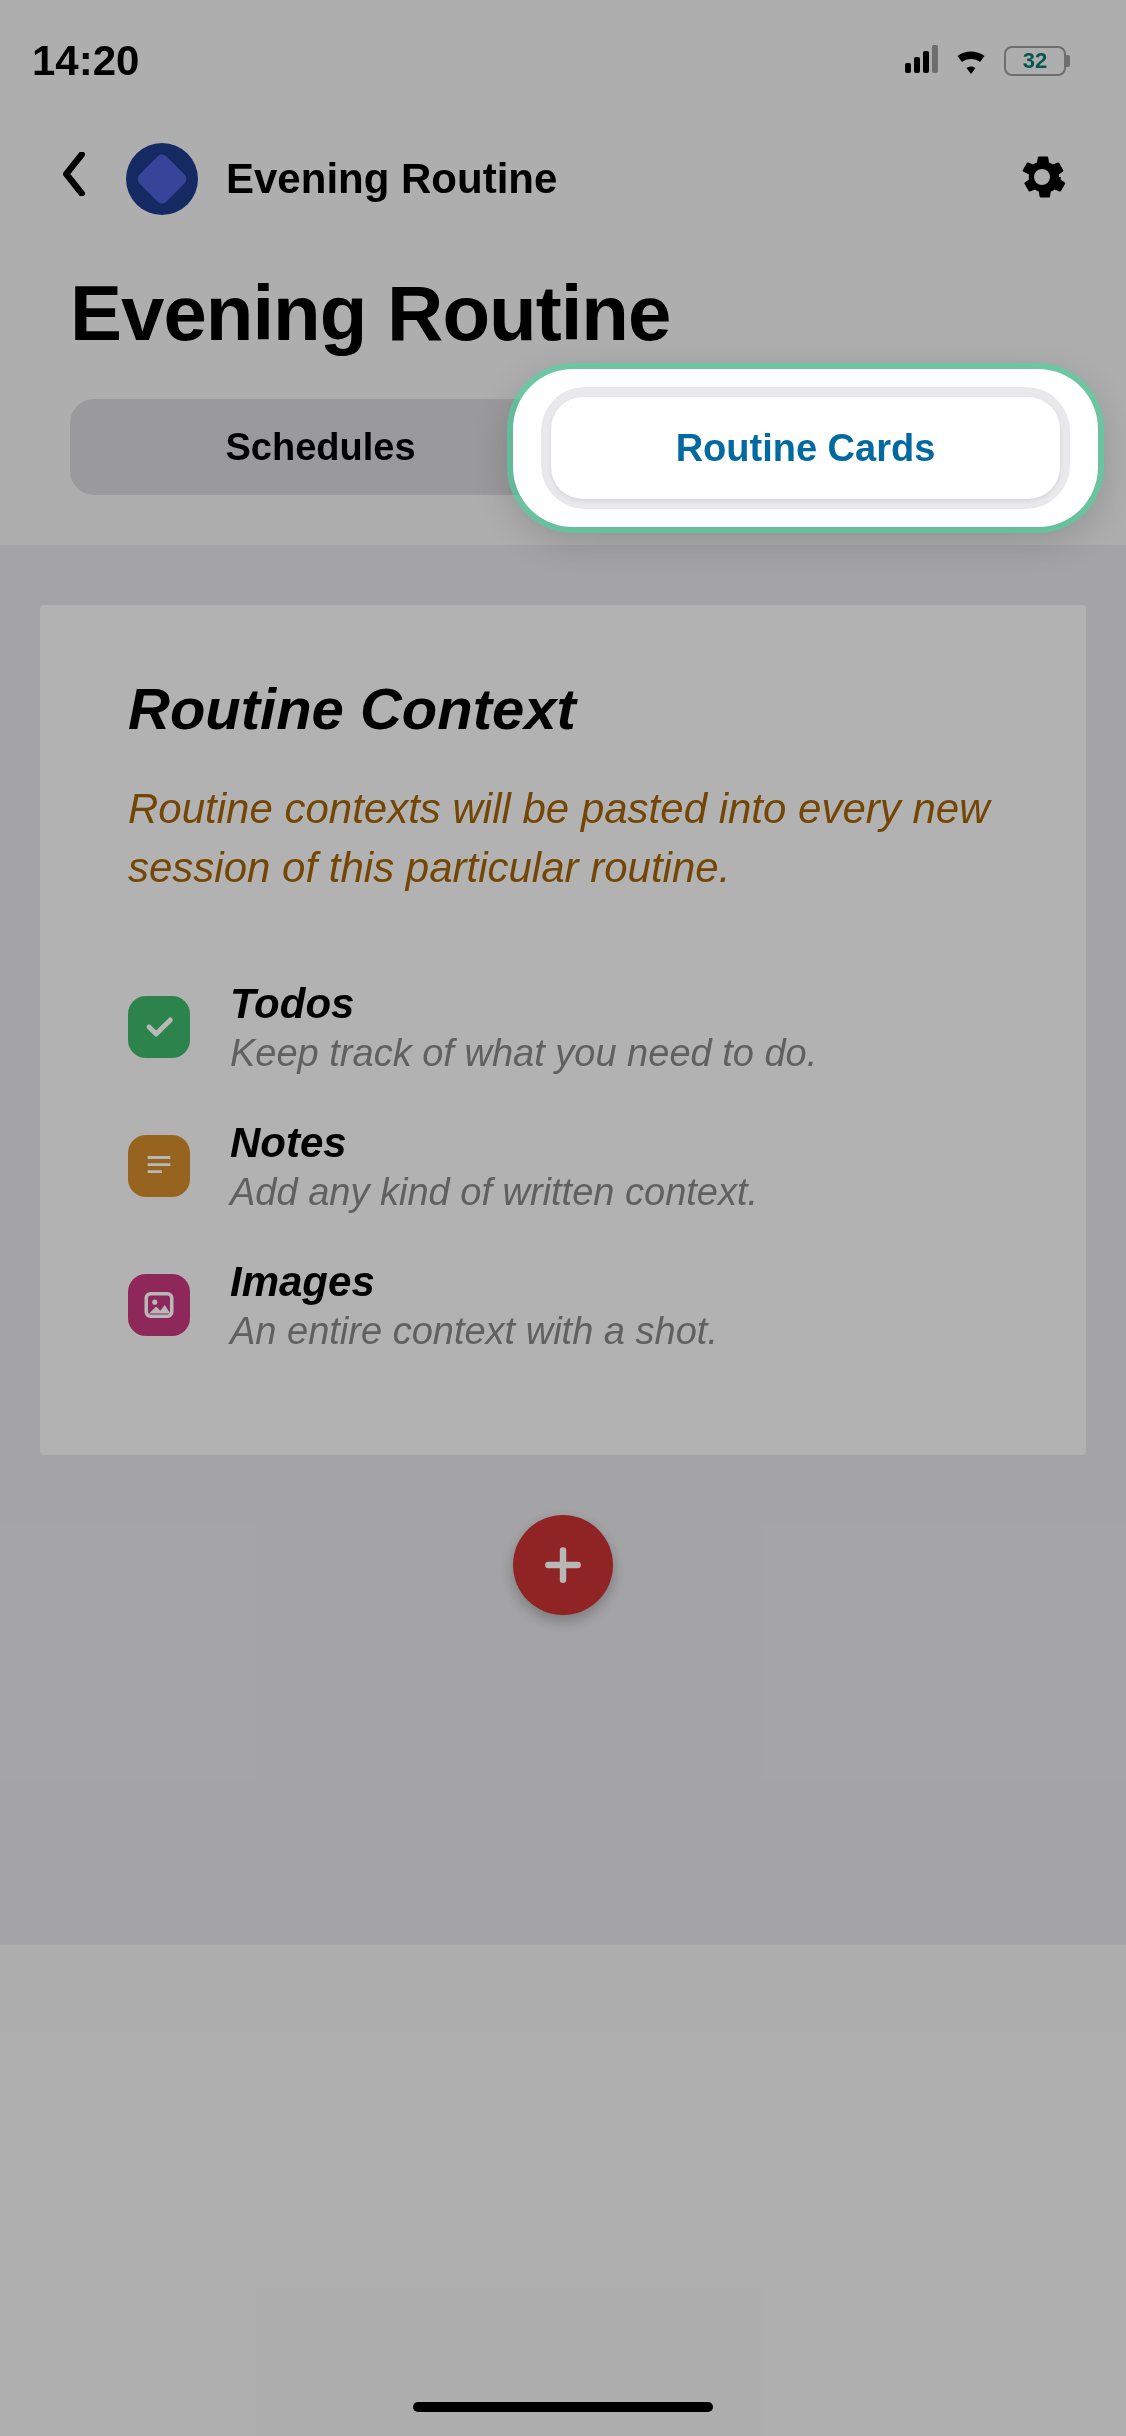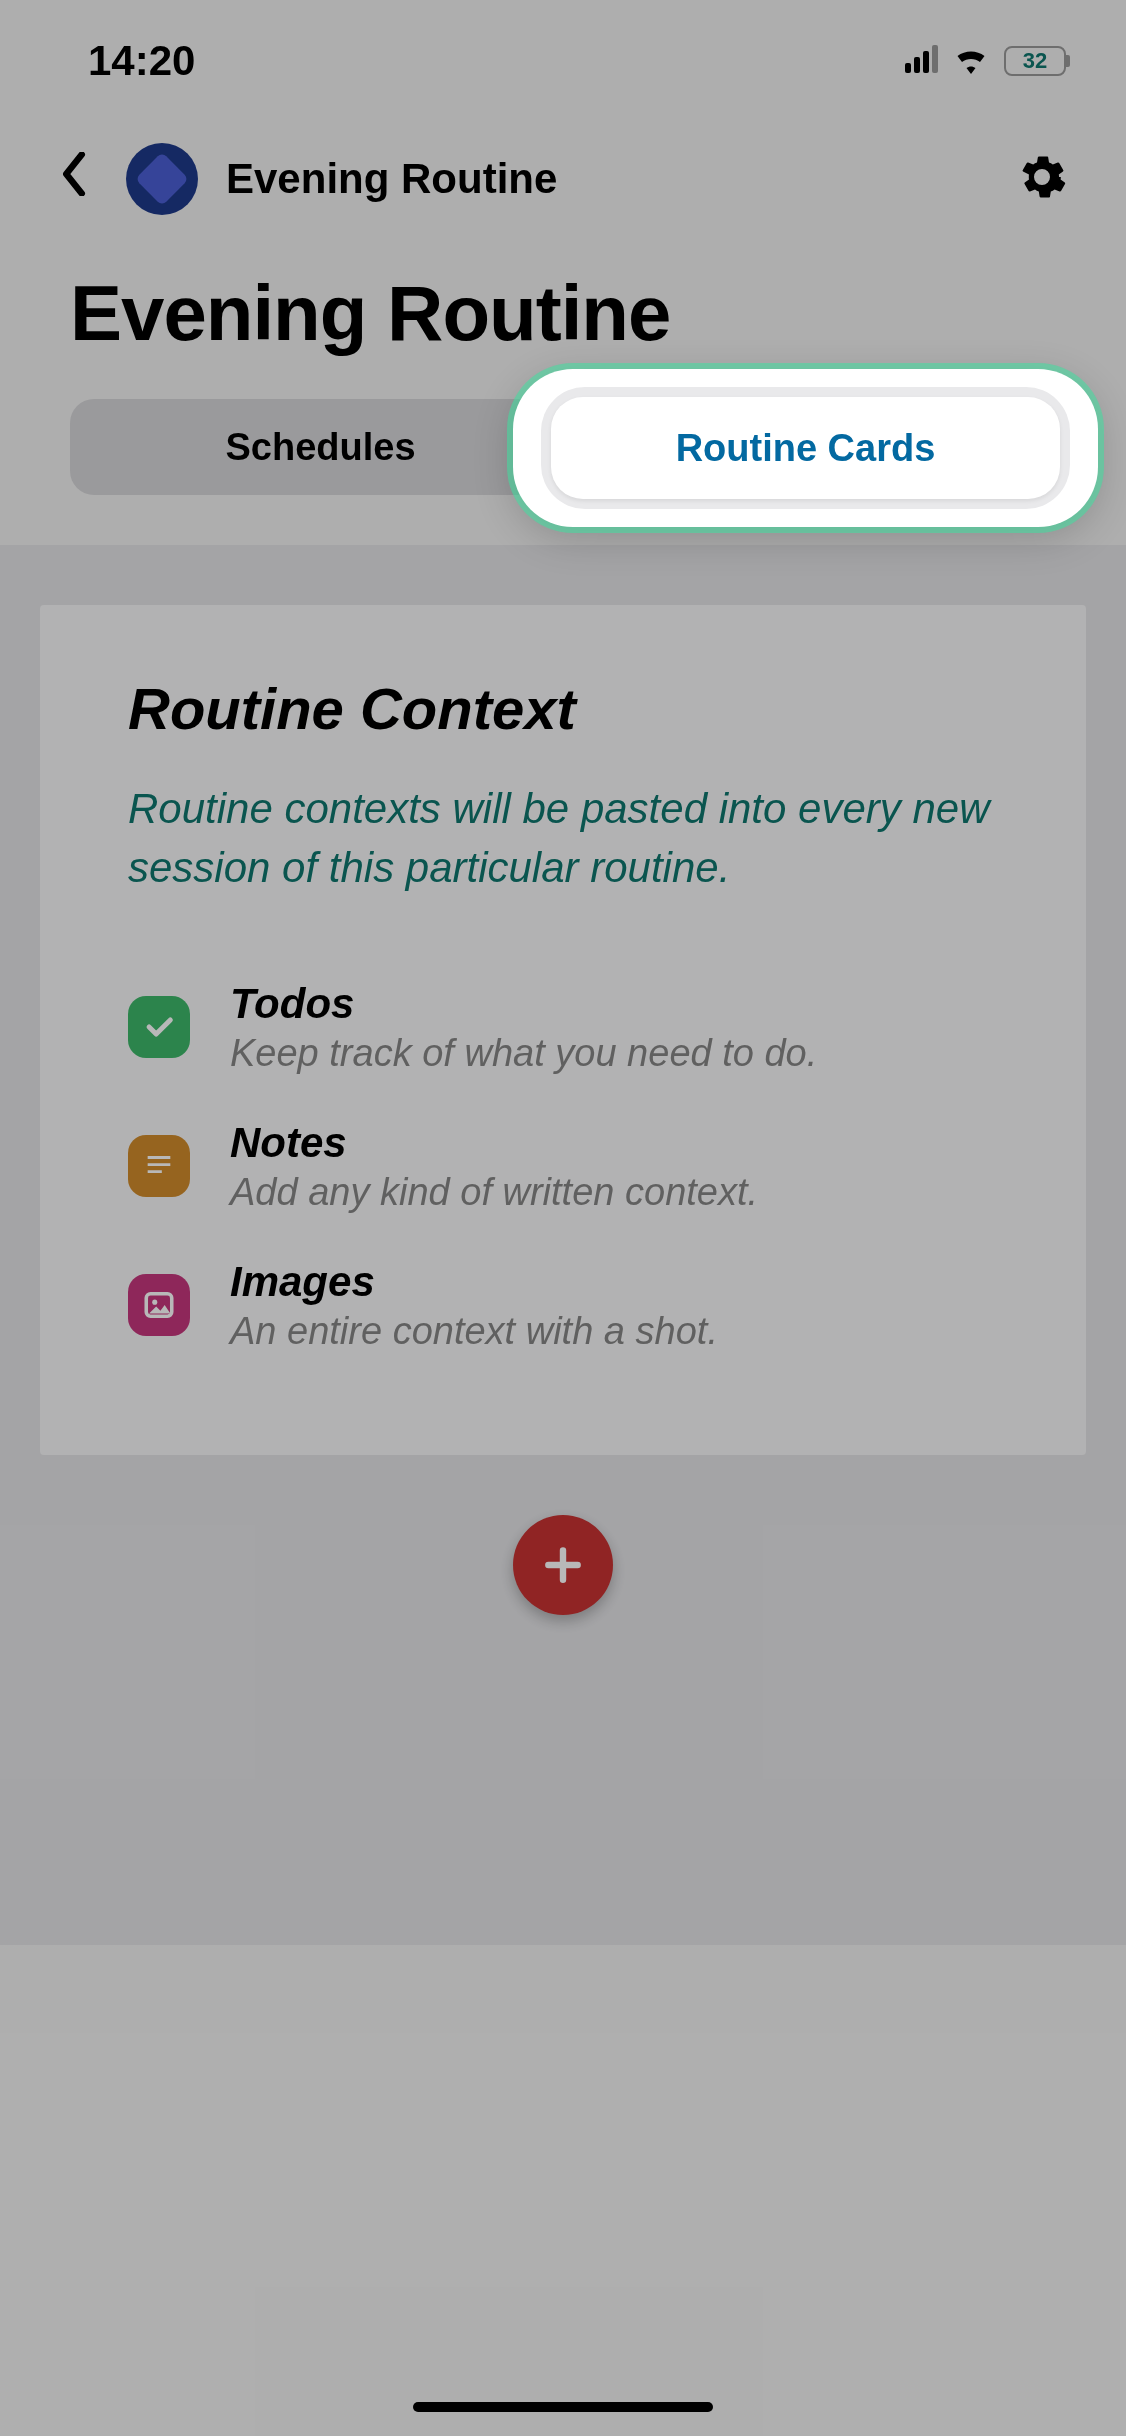--- a/index.html
+++ b/index.html
@@ -23,21 +23,21 @@
       background: rgba(0,0,0,0.28);
       z-index: 50;
       pointer-events: none;
     }
 
     
     .status-bar {
       display: flex;
       justify-content: space-between;
       align-items: center;
-      padding: 32px 60px 20px 88px;
+      padding: 32px 60px 20px 32px;
       height: 110px;
     }
     .status-time {
       font-size: 42px;
       font-weight: 600;
       color: #000;
     }
     .status-icons {
       display: flex;
       align-items: center;
@@ -213,21 +213,21 @@
       font-style: italic;
     }
     .card-title {
       font-size: 58px;
       font-weight: 800;
       color: #000;
       margin-bottom: 38px;
     }
     .card-desc {
       font-size: 42px;
-      color: #0f766e;
+      color: #a16207;
       line-height: 1.4;
       margin-bottom: 60px;
     }
 
     .list-item {
       display: flex;
       align-items: center;
       gap: 40px;
       padding: 22px 0;
     }

